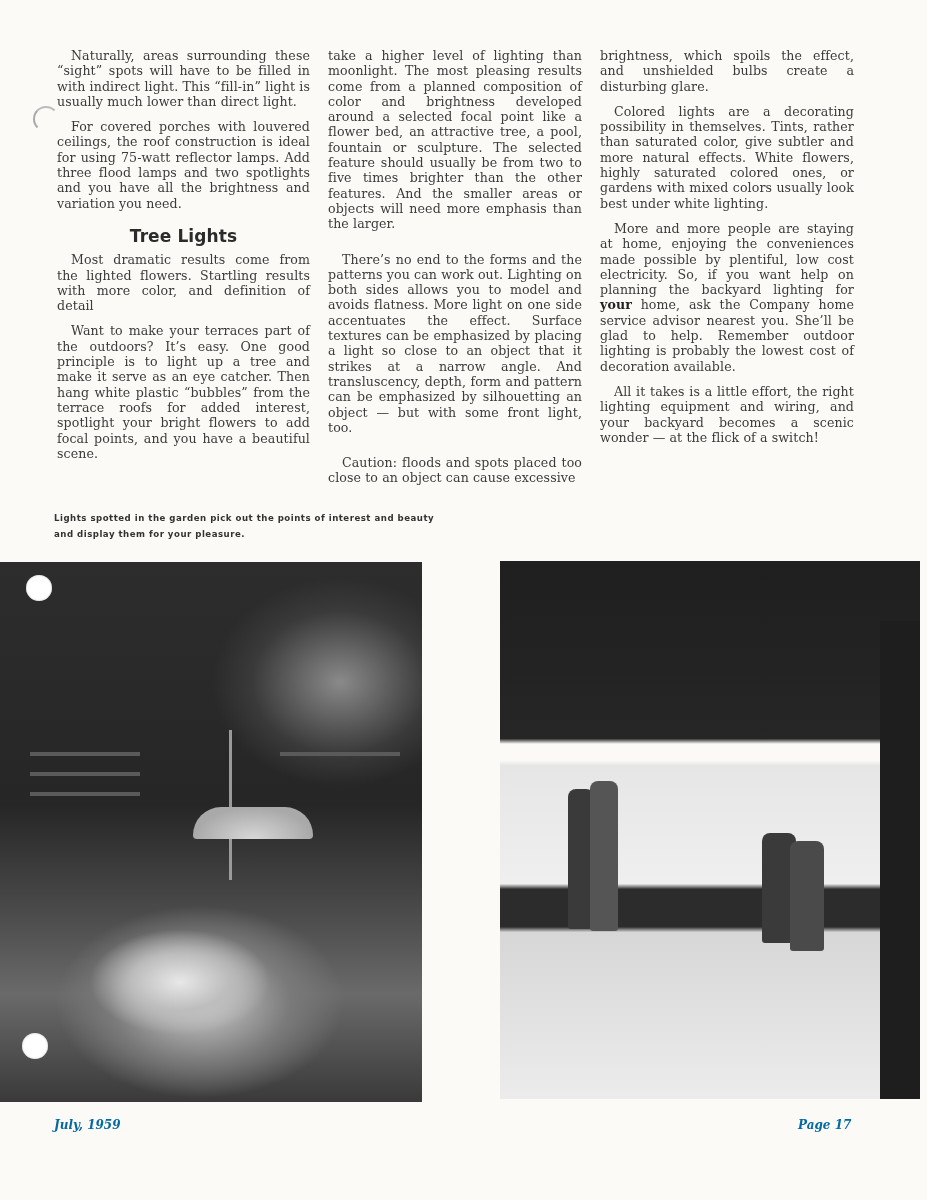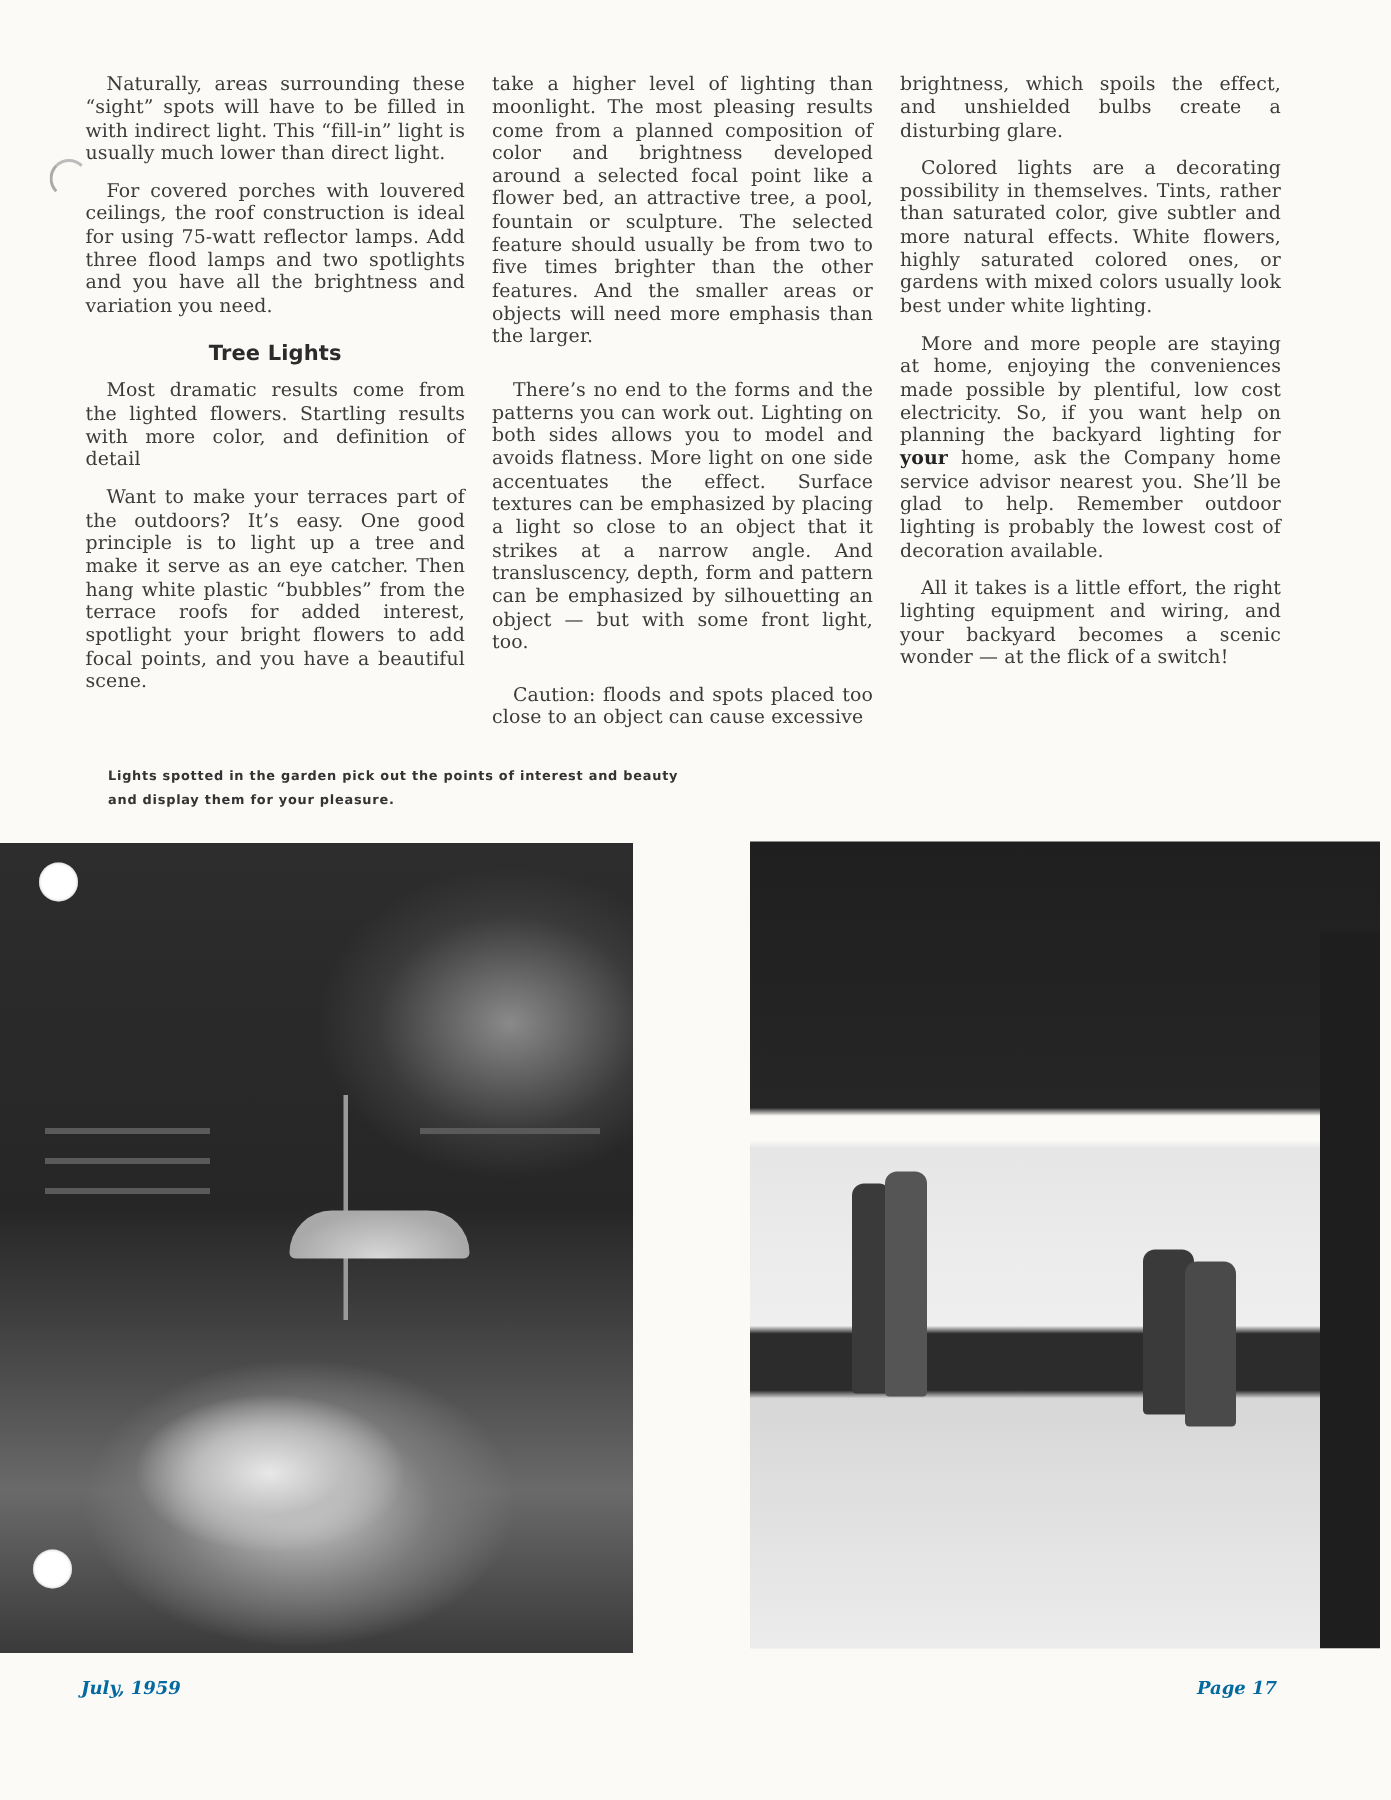--- a/index.html
+++ b/index.html
@@ -16,29 +16,29 @@
     text-align: justify; color: #3b3b3b;
     letter-spacing: 0.1px;
   }
   .col p { margin: 0 0 10px 0; text-indent: 14px; }
   .col p.cont { text-indent: 0; }
   .col1 { left: 57px; width: 253px; }
   .col2 { left: 328px; width: 254px; }
   .col3 { left: 600px; width: 254px; }
   .heading {
     font-family: "DejaVu Sans", sans-serif; font-weight: bold;
-    font-size: 14px; text-align: center; margin: 18px 0 8px 0; color: #2b2b2b;
+    font-size: 17px; text-align: center; margin: 18px 0 8px 0; color: #2b2b2b;
   }
   .spacer { height: 10px; }
   .caption {
     position: absolute; top: 510px;
     font-family: "DejaVu Sans", sans-serif; font-weight: bold;
     font-size: 8.6px; line-height: 16px; letter-spacing: 0.5px; color: #333;
   }
-  .cap1 { left: 72px; width: 400px; }
+  .cap1 { left: 54px; width: 400px; }
   .cap2 { left: 472px; width: 400px; }
   .photo {
     position: absolute; overflow: hidden;
   }
   .photo1 {
     left: 0; top: 562px; width: 422px; height: 540px;
     background:
       radial-gradient(ellipse 120px 70px at 180px 420px, #e8e8e8 0%, #bdbdbd 40%, rgba(0,0,0,0) 75%),
       radial-gradient(ellipse 180px 120px at 200px 440px, #cfcfcf 0%, #7a7a7a 50%, rgba(0,0,0,0) 80%),
       radial-gradient(ellipse 160px 130px at 340px 120px, #8a8a8a 0%, #3a3a3a 55%, rgba(0,0,0,0) 80%),

